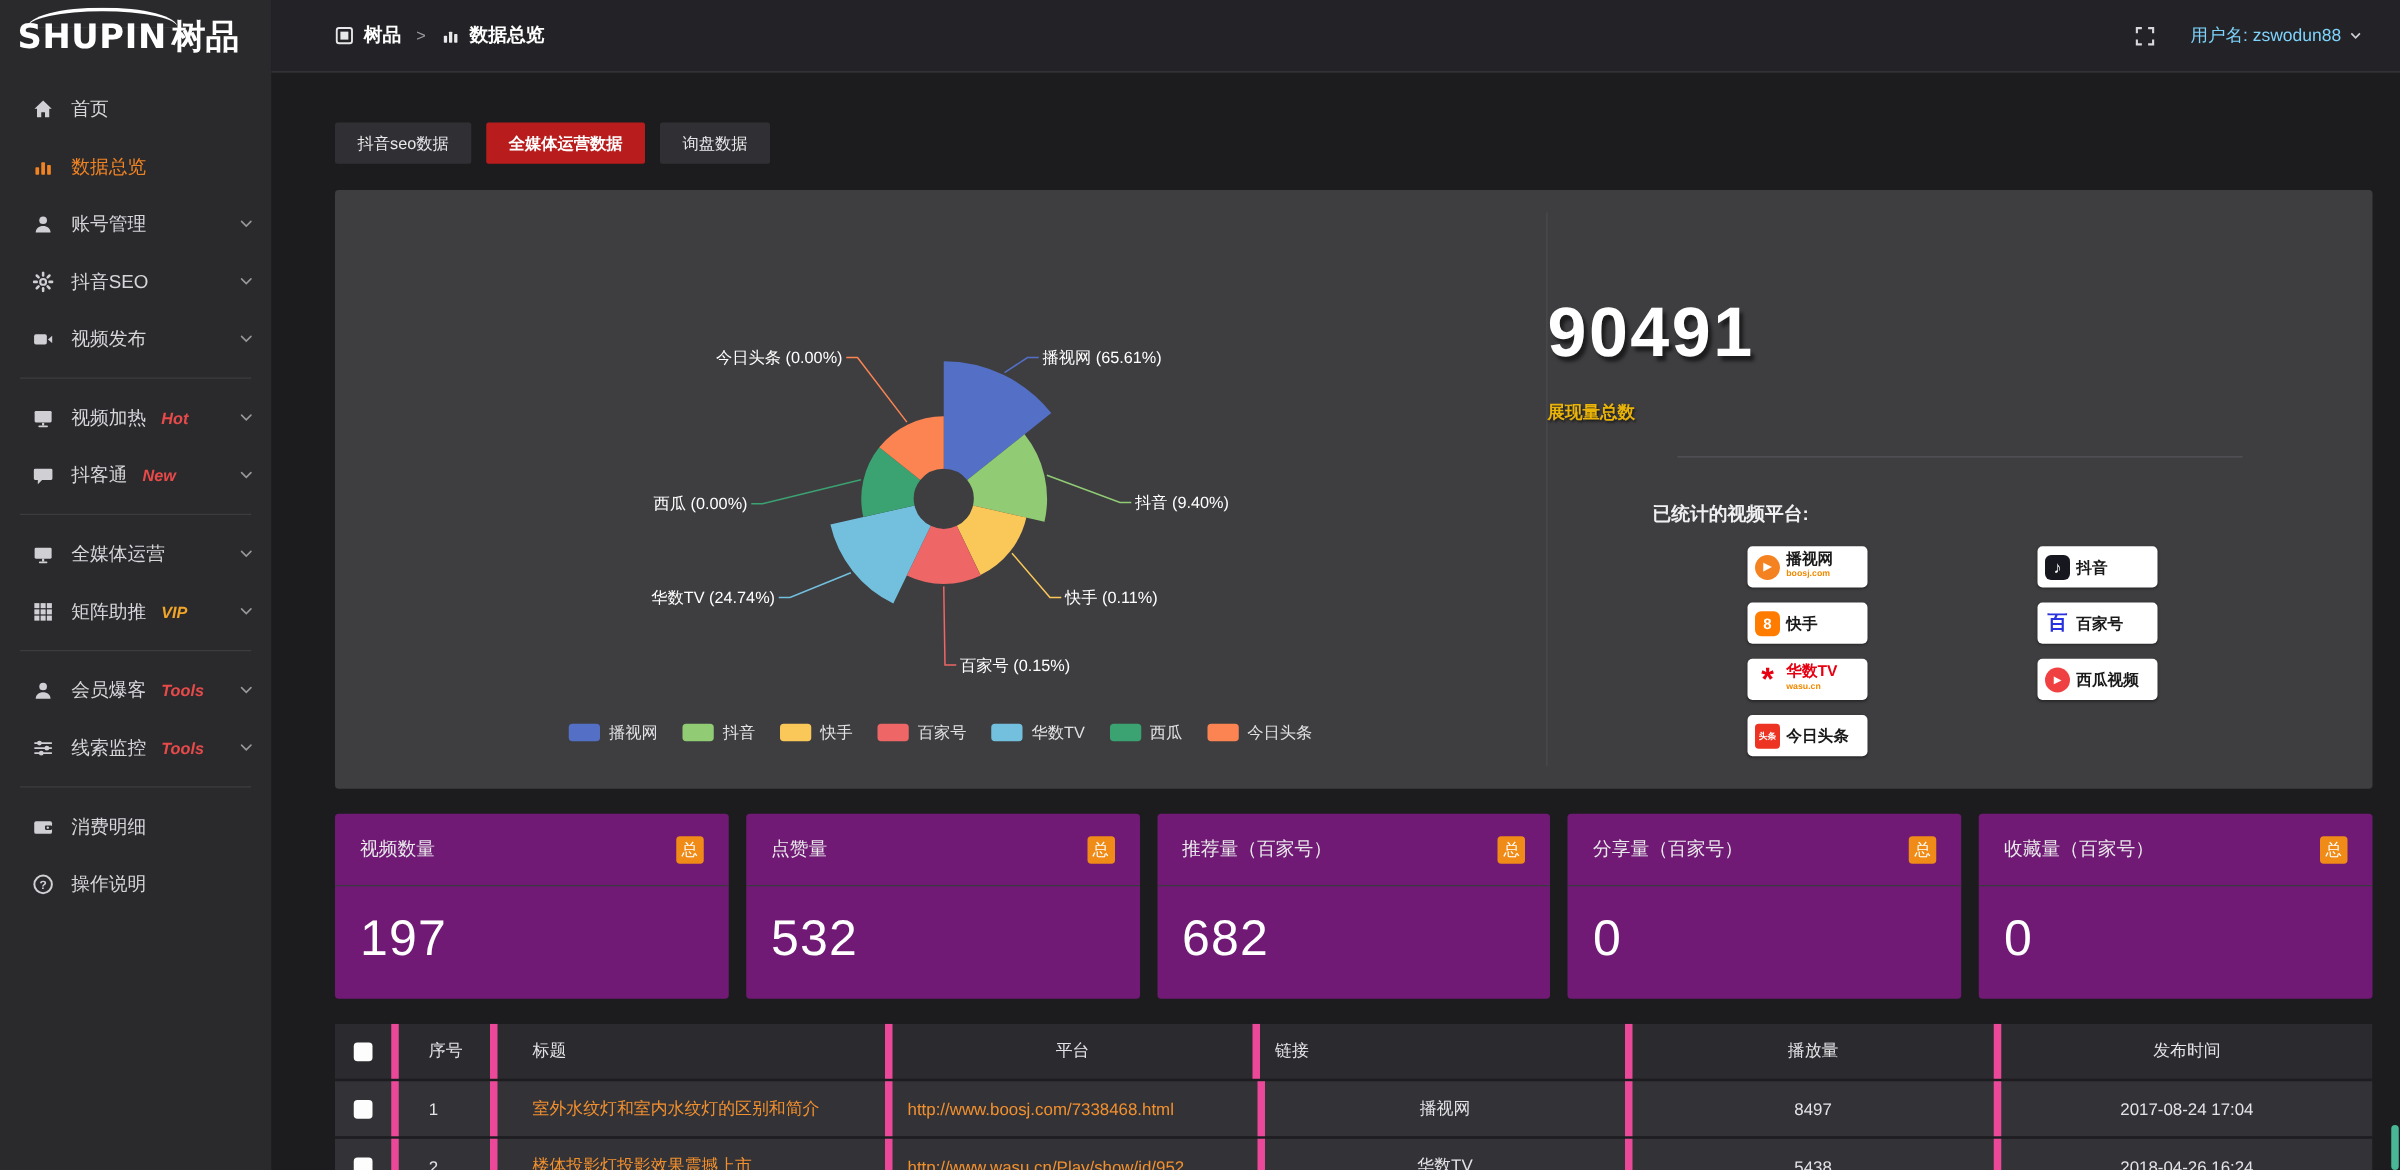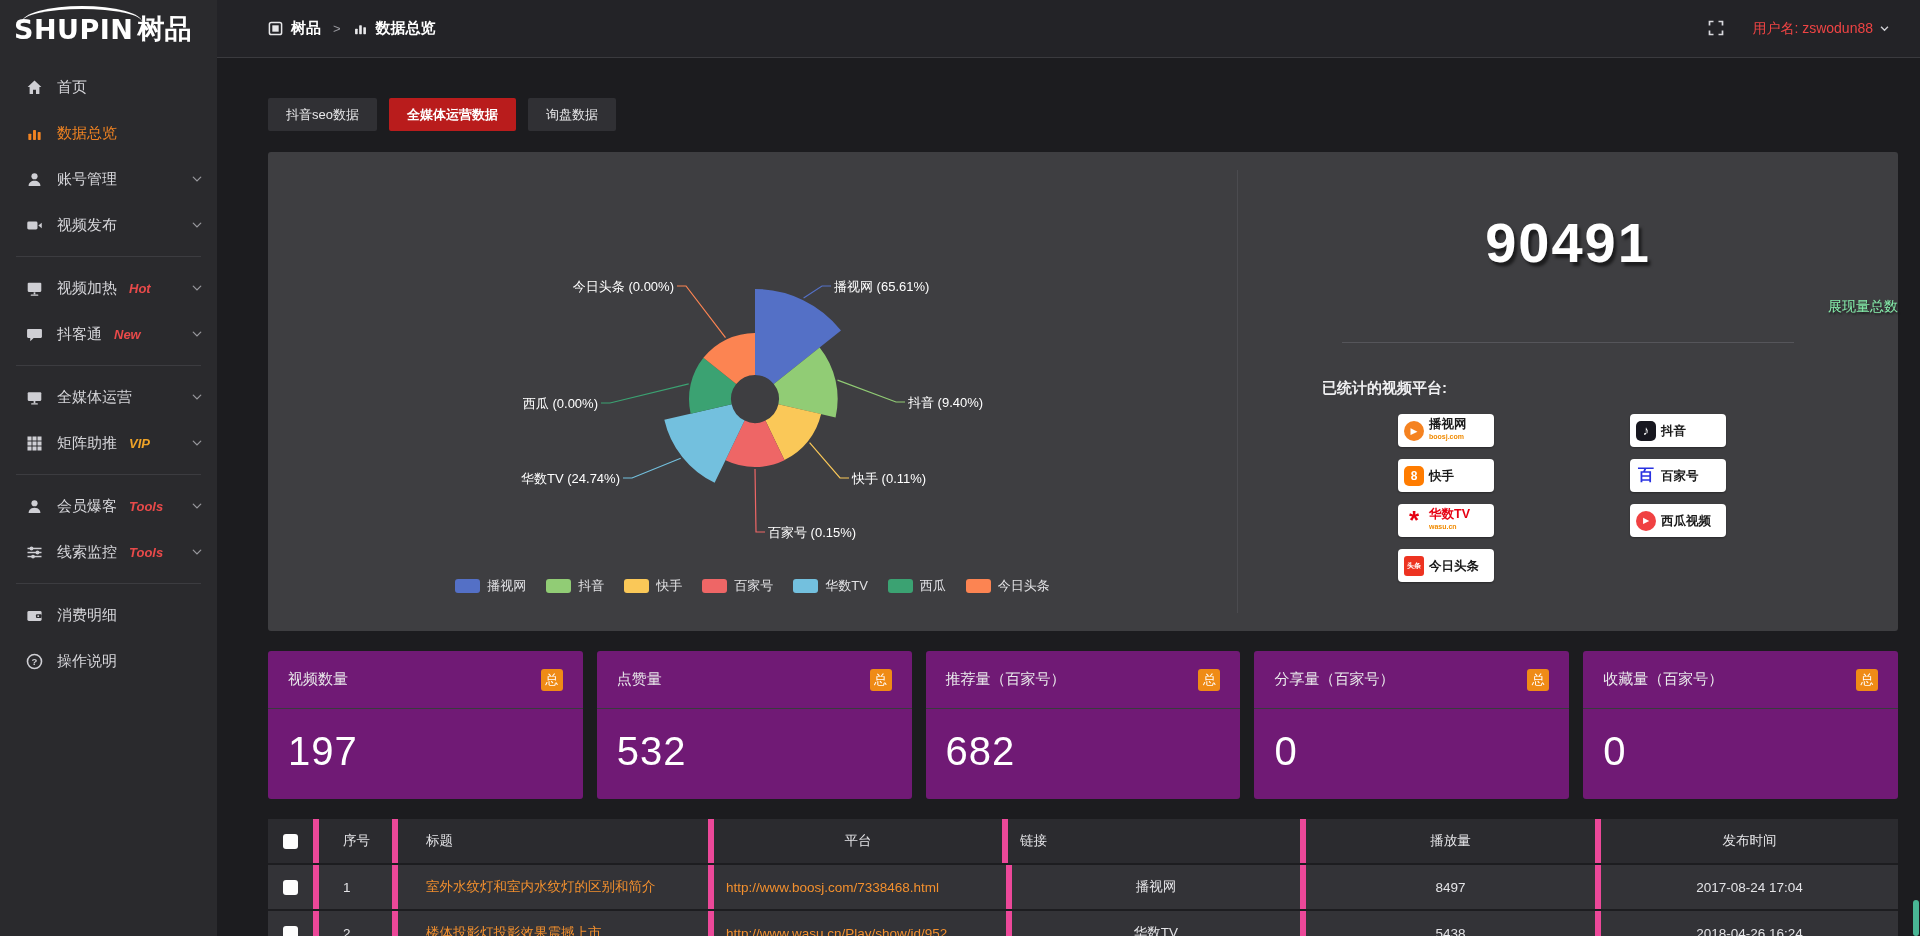--- a/index.html
+++ b/index.html
@@ -21,44 +21,44 @@
   .stag { font-size:13px; font-weight:bold; font-style:italic; margin-left:12px; }
   .schev { margin-left:auto; color:#97979c; width:12px; height:12px; }
   .side-divider { height:1px; background:#3c3c40; margin:8px 16px; }
 
   
   .topbar { position:absolute; left:217px; top:0; width:1703px; height:58px; background:#232327;
     border-bottom:1px solid #3a3a3e; display:flex; align-items:center; padding:0 30px 0 51px; z-index:4; }
   .crumb { display:flex; align-items:center; color:#fff; font-size:15px; font-weight:bold; gap:8px; }
   .crumb .cicon { width:15px; height:15px; color:#e8e8ea; display:flex; }
   .crumb .csep { color:#9a9aa0; font-weight:normal; font-size:13px; margin:0 4px; }
-  .top-right { margin-left:auto; display:flex; align-items:flex-start; gap:28px; color:#ef4444; font-size:14px; }
+  .top-right { margin-left:auto; display:flex; align-items:center; gap:28px; color:#7dd3fc; font-size:14px; }
   .fs-icon { width:16px; height:16px; color:#d8d8dc; cursor:pointer; }
   .userbox { display:flex; align-items:center; gap:6px; cursor:pointer; }
   .userbox .uchev { width:11px; height:11px; color:#cfcfd4; }
 
   
   .content { position:absolute; left:217px; top:76px; width:1703px; height:878px; padding:22px 22px 0 51px; }
   .tabs { display:flex; gap:12px; height:33px; }
   .tab { height:33px; padding:0 18px; background:#303034; color:#e8e8ea; font-size:13px;
     border:none; border-radius:2px; display:flex; align-items:center; cursor:pointer; }
   .tab.active { background:#b91c1c; color:#fff; font-weight:bold; }
 
   .panel { position:relative; margin-top:21px; width:1630px; height:479px; background:#3e3e41; border-radius:3px; }
   .pie-wrap { position:absolute; left:0; top:0; width:969px; height:479px; }
   .v-div { position:absolute; left:969px; top:18px; width:1px; height:443px; background:#4b4b4f; }
   .legend { position:absolute; left:0; bottom:36px; width:969px; display:flex; justify-content:center; gap:20px; }
   .legend-item { display:flex; align-items:center; gap:7px; cursor:pointer; }
   .legend-swatch { width:25px; height:14px; border-radius:3px; }
   .legend-label { color:#e2e2e5; font-size:13px; }
 
   .right-sec { position:absolute; left:970px; top:0; width:660px; height:479px; padding-top:62px; }
-  .big-num { text-align:center; color:#fff; font-size:56px; font-weight:800; line-height:58px;
-    text-shadow:3px 4px 3px rgba(0,0,0,.55); letter-spacing:2px; }
-  .big-cap { text-align:right; color:#86efac; font-size:14px; font-weight:normal; margin-top:26px;
+  .big-num { text-align:left; color:#fff; font-size:56px; font-weight:800; line-height:58px;
+    text-shadow:3px 4px 3px rgba(0,0,0,.55); letter-spacing:2px;margin-top:23px; }
+  .big-cap { text-align:left; color:#eab308; font-size:14px; font-weight:bold; margin-top:26px;
     text-shadow:1px 2px 2px rgba(0,0,0,.6); }
   .h-div { width:452px; height:1px; background:#55555a; margin:26px auto 0; }
   .plat-cap { color:#f0f0f2; font-size:15px; font-weight:bold; margin:36px 0 0 84px; }
   .badges { display:grid; grid-template-columns:96px 96px; column-gap:136px; row-gap:12px;
     margin:16px 0 0 160px; }
   .pbadge { width:96px; height:33px; background:#fff; border-radius:4px; display:flex; align-items:center;
     padding:0 6px; gap:5px; box-shadow:0 1px 2px rgba(0,0,0,.35); }
   .picon { width:20px; height:20px; display:flex; align-items:center; justify-content:center; flex:0 0 auto;
     font-weight:bold; }
   .ptxt { display:flex; flex-direction:column; line-height:12px; }
@@ -128,20 +128,43 @@
         <span class="slabel">数据总览</span>
       </div>
       <div class="side-item">
         <span class="sicon">
           <svg viewBox="0 0 16 16" width="17" height="17" fill="currentColor">
             <circle cx="8" cy="4.9" r="2.9"></circle>
             <path d="M2.4 14.2c0-3.1 2.5-5 5.6-5s5.6 1.9 5.6 5z"></path>
           </svg>
         </span>
         <span class="slabel">账号管理</span>
+        <span class="schev">
+          <svg viewBox="0 0 16 16" width="12" height="12" fill="currentColor">
+            <path d="M3 5.5 8 10.5 13 5.5" fill="none" stroke="currentColor" stroke-width="1.7" stroke-linecap="round"></path>
+          </svg>
+        </span>
+      </div>
+      <div class="side-item">
+        <span class="sicon">
+          <svg viewBox="0 0 16 16" width="17" height="17" fill="currentColor">
+            <circle cx="8" cy="8" r="2.2" fill="none" stroke="currentColor" stroke-width="1.6"></circle>
+            <g stroke="currentColor" stroke-width="1.9" stroke-linecap="round">
+              <line x1="8" y1="1.2" x2="8" y2="3.2"></line>
+              <line x1="8" y1="12.8" x2="8" y2="14.8"></line>
+              <line x1="1.2" y1="8" x2="3.2" y2="8"></line>
+              <line x1="12.8" y1="8" x2="14.8" y2="8"></line>
+              <line x1="3.2" y1="3.2" x2="4.6" y2="4.6"></line>
+              <line x1="11.4" y1="11.4" x2="12.8" y2="12.8"></line>
+              <line x1="3.2" y1="12.8" x2="4.6" y2="11.4"></line>
+              <line x1="11.4" y1="4.6" x2="12.8" y2="3.2"></line>
+            </g>
+          </svg>
+        </span>
+        <span class="slabel">抖音SEO</span>
         <span class="schev">
           <svg viewBox="0 0 16 16" width="12" height="12" fill="currentColor">
             <path d="M3 5.5 8 10.5 13 5.5" fill="none" stroke="currentColor" stroke-width="1.7" stroke-linecap="round"></path>
           </svg>
         </span>
       </div>
       <div class="side-item">
         <span class="sicon">
           <svg viewBox="0 0 16 16" width="17" height="17" fill="currentColor">
             <rect x="1.2" y="4.2" width="9.6" height="7.6" rx="1.4"></rect>

